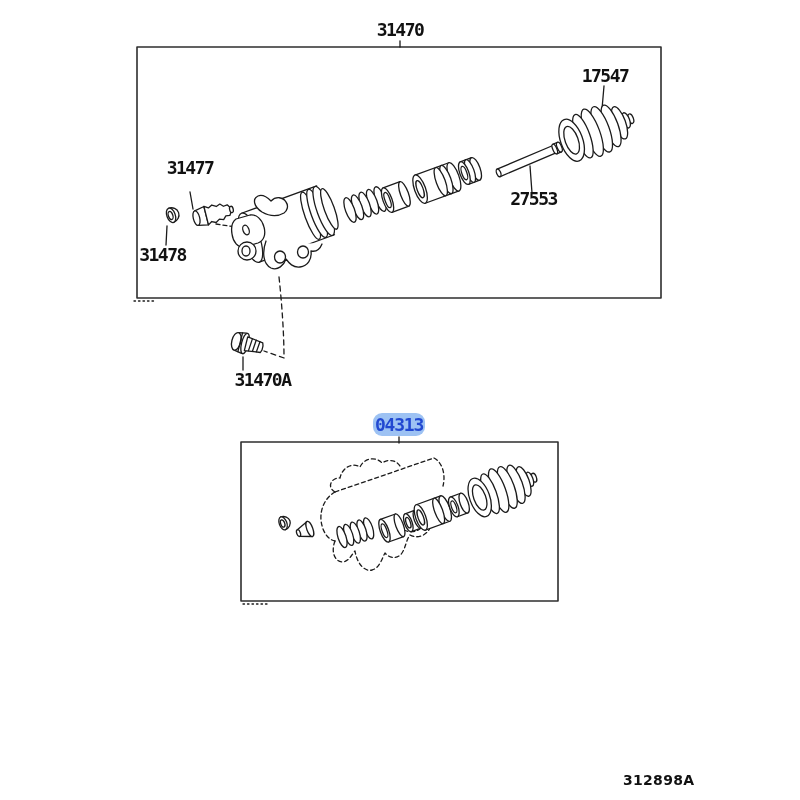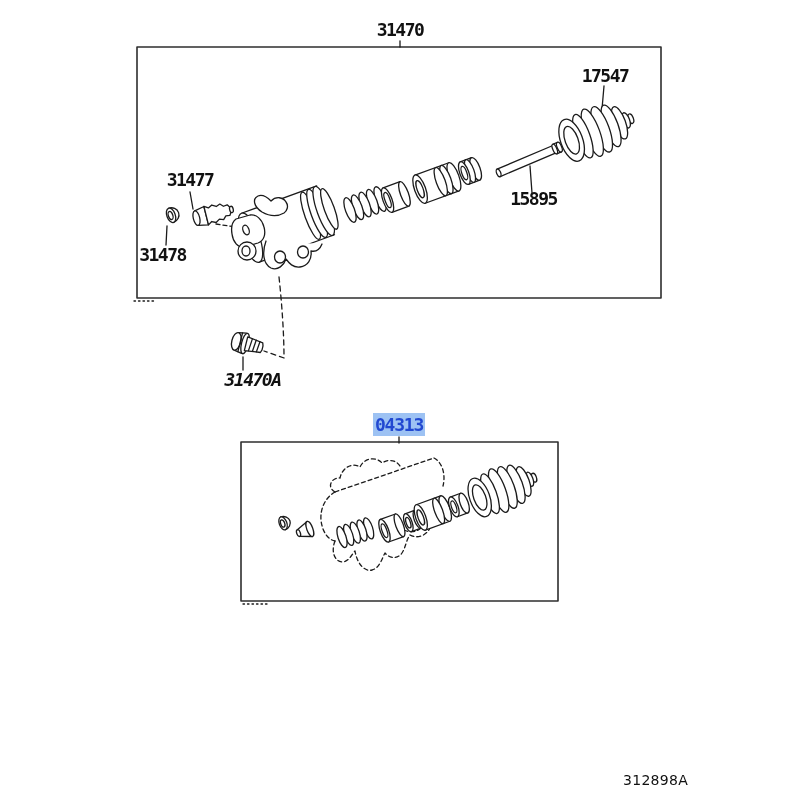--- a/index.html
+++ b/index.html
@@ -11,25 +11,25 @@
   svg{position:absolute;left:0;top:0;}
   .plabel{
     position:absolute;
     font-family:"DejaVu Sans Mono",monospace;
     font-weight:bold;font-size:18px;letter-spacing:-1.5px;
     color:#111111;text-align:center;line-height:20px;
     cursor:pointer;user-select:none;white-space:nowrap;
   }
   .plabel.hl{
     background:#9dc2f3;color:#2148d1;
-    height:23px;line-height:23px;letter-spacing:-1.2px;
+    height:23px;line-height:23px;letter-spacing:-1.2px;border-radius:9px;
   }
   .footer-code{
     position:absolute;left:623px;top:772px;
-    font-family:"DejaVu Sans",sans-serif;font-weight:normal;
+    font-family:"DejaVu Sans",sans-serif;font-weight:bold;
     font-size:14px;letter-spacing:0.3px;color:#111111;
   }
 </style>
 </head>
 <body>
 
 <div id="stage">
 
 <svg width="800" height="800" viewBox="0 0 800 800" stroke="#1b1b1b" stroke-width="1.3" fill="none" stroke-linecap="round" stroke-linejoin="round">
 
@@ -226,25 +226,25 @@
     <ellipse cx="-24.8" cy="0" rx="10" ry="20.2" fill="#ffffff"></ellipse>
     <ellipse cx="-24.8" cy="0" rx="6" ry="13.3" fill="#ffffff"></ellipse>
   </g>
 
 </svg>
 
 <div class="plabel" style="left:358px;top:20px;width:84px;">31470</div>
 
 <div class="plabel" style="left:563px;top:66px;width:84px;">17547</div>
 
-<div class="plabel" style="left:491px;top:189px;width:85px;">15895</div>
-
-<div class="plabel" style="left:148px;top:170px;width:84px;">31477</div>
+<div class="plabel" style="left:491px;top:189px;width:85px;">27553</div>
+
+<div class="plabel" style="left:148px;top:158px;width:84px;">31477</div>
 
 <div class="plabel" style="left:120px;top:245px;width:85px;">31478</div>
 
-<div class="plabel" style="left:202px;top:370px;width:101px;font-style:italic;">31470A</div>
+<div class="plabel" style="left:212px;top:370px;width:101px;">31470A</div>
 
 <div class="plabel hl" style="left:373px;top:413px;width:52px;">04313</div>
 
 <div class="footer-code">312898A</div>
 
 </div>
 
 </body></html>

